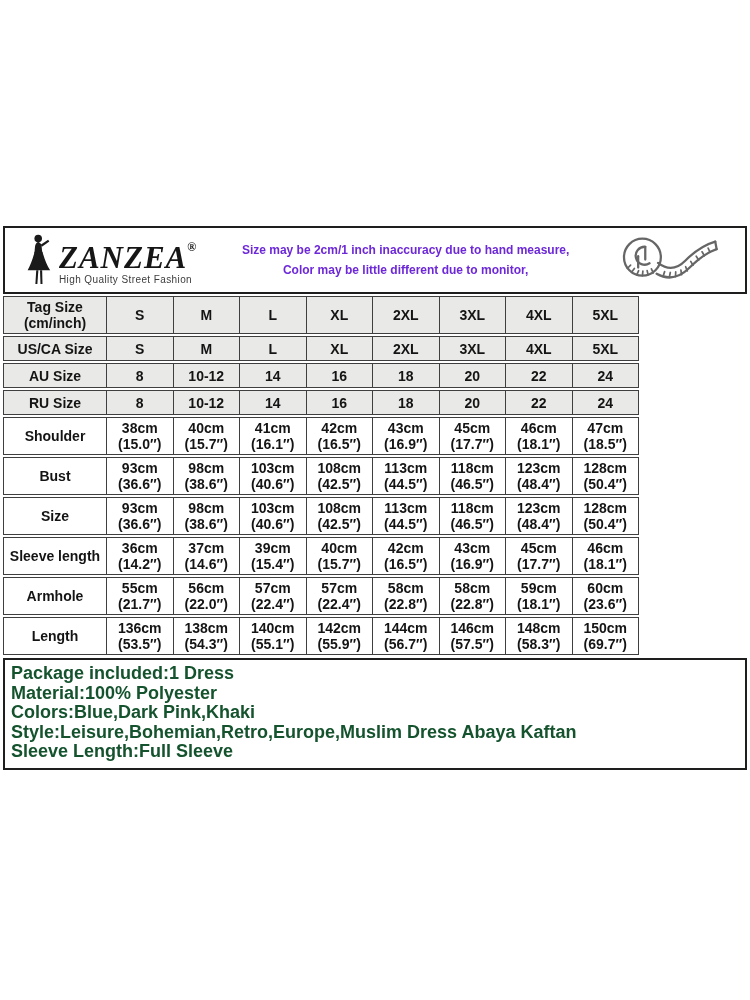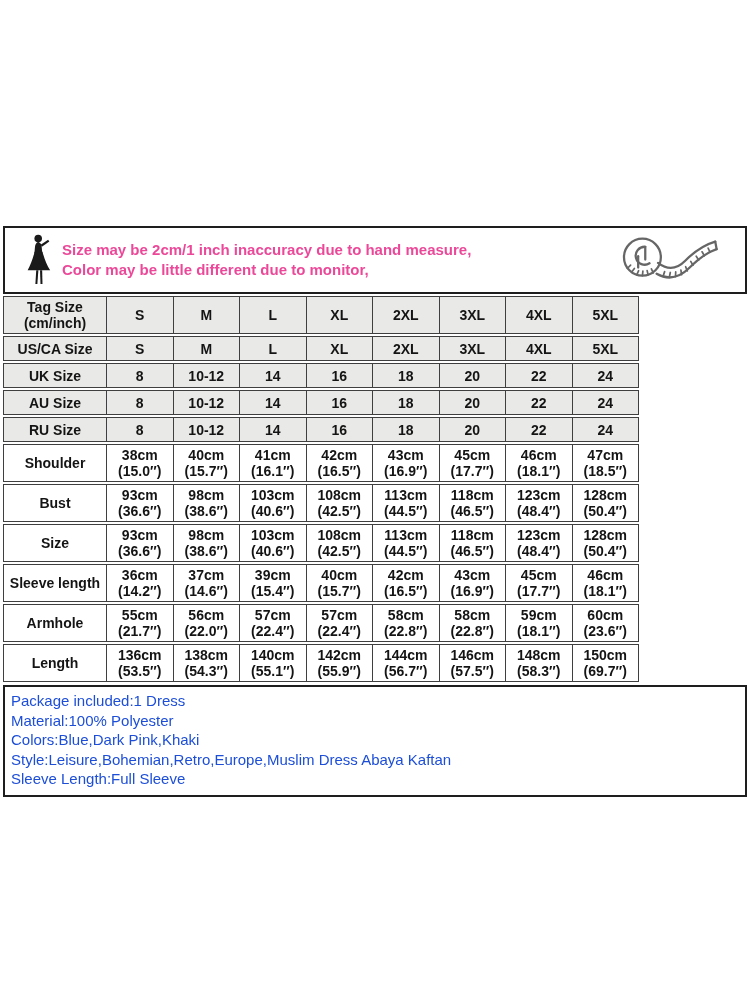--- a/index.html
+++ b/index.html
@@ -31,22 +31,22 @@
   .brand-name {
     font-family:"Liberation Serif", serif;
     font-weight:700; font-style:italic;
     font-size:31px; line-height:30px; color:#161616;
     letter-spacing:1px;
   }
   .reg-mark { font-size:12px; vertical-align:top; position:relative; top:-3px; font-family:"Liberation Serif", serif; font-weight:700; }
   .brand-tagline { font-size:10px; color:#3c3c3c; letter-spacing:0.4px; margin-top:1px; white-space:nowrap; }
 
   .notice {
-    flex:1; 
-    font-weight:700; font-size:15px; line-height:20px; color:#ec4899;
+    flex:1; text-align:center;
+    font-weight:700; font-size:12px; line-height:20px; color:#6d28d9;
     padding:0 4px;
   }
 
   .tape-wrap { margin-right:26px; display:flex; align-items:center; }
   .tape-svg { width:104px; height:58px; }
 
   
   table.size-table {
     width:636px;
     border-collapse:separate;
@@ -68,39 +68,45 @@
   .size-table tr.double > th, .size-table tr.double > td { height:36px; }
 
   
   .details-box {
     width:744px;
     border:2px solid #1e1e1e;
     margin-top:1px;
     padding:4px 6px 6px 6px;
     background:#fff;
   }
-  .details-box div { font-size:15px; font-weight:400; line-height:19.5px; color:#1d4ed8; }
+  .details-box div { font-size:18px; font-weight:700; line-height:19.5px; color:#14532d; }
 </style>
 </head>
 <body>
 
 <div class="content">
 
   <div class="header-box">
     <div class="brand">
       <svg class="woman-svg" viewBox="0 0 40 64" aria-hidden="true">
         <g fill="#1a1a1a" stroke="none">
           <circle cx="16" cy="6" r="4.6"></circle>
           <path d="M16 10 C 13 11.5, 12.2 14, 12 17 L 11.4 24 L 21 24 L 20.2 16 C 20 13, 19 11.5, 16 10 Z"></path>
           <path d="M19 13.5 L 28 7.5 L 29.5 9.5 L 20.5 16 Z"></path>
           <path d="M11.6 22 C 9.5 31, 6.5 38, 3.2 44.5 L 30.5 44.5 C 26.5 38, 23.5 31, 21.2 22 Z"></path>
           <path d="M13.6 44.5 L 12.6 61 L 15 61 L 16.2 44.5 Z"></path>
           <path d="M18.2 44.5 L 18.8 61 L 21.2 61 L 20.8 44.5 Z"></path>
         </g>
       </svg>
+      <div class="brand-text">
+        <div class="brand-name-line">
+          <span class="brand-name">ZANZEA</span><span class="reg-mark">®</span>
+        </div>
+        <div class="brand-tagline">High Quality Street Fashion</div>
+      </div>
     </div>
 
     <div class="notice">
       <div>Size may be 2cm/1 inch inaccuracy due to hand measure,</div>
       <div>Color may be little different due to monitor,</div>
     </div>
 
     <div class="tape-wrap">
       <svg class="tape-svg" viewBox="0 0 110 60" fill="none" stroke="#666666" stroke-width="2.4" stroke-linecap="round" aria-hidden="true">
 
@@ -189,49 +195,20 @@
           </td>
           <td>
             <div>4XL</div>
           </td>
           <td>
             <div>5XL</div>
           </td>
         </tr>
         <tr class="shaded single">
           <th>
-            <div>UK Size</div>
-          </th>
-          <td>
-            <div>8</div>
-          </td>
-          <td>
-            <div>10-12</div>
-          </td>
-          <td>
-            <div>14</div>
-          </td>
-          <td>
-            <div>16</div>
-          </td>
-          <td>
-            <div>18</div>
-          </td>
-          <td>
-            <div>20</div>
-          </td>
-          <td>
-            <div>22</div>
-          </td>
-          <td>
-            <div>24</div>
-          </td>
-        </tr>
-        <tr class="shaded single">
-          <th>
             <div>AU Size</div>
           </th>
           <td>
             <div>8</div>
           </td>
           <td>
             <div>10-12</div>
           </td>
           <td>
             <div>14</div>

